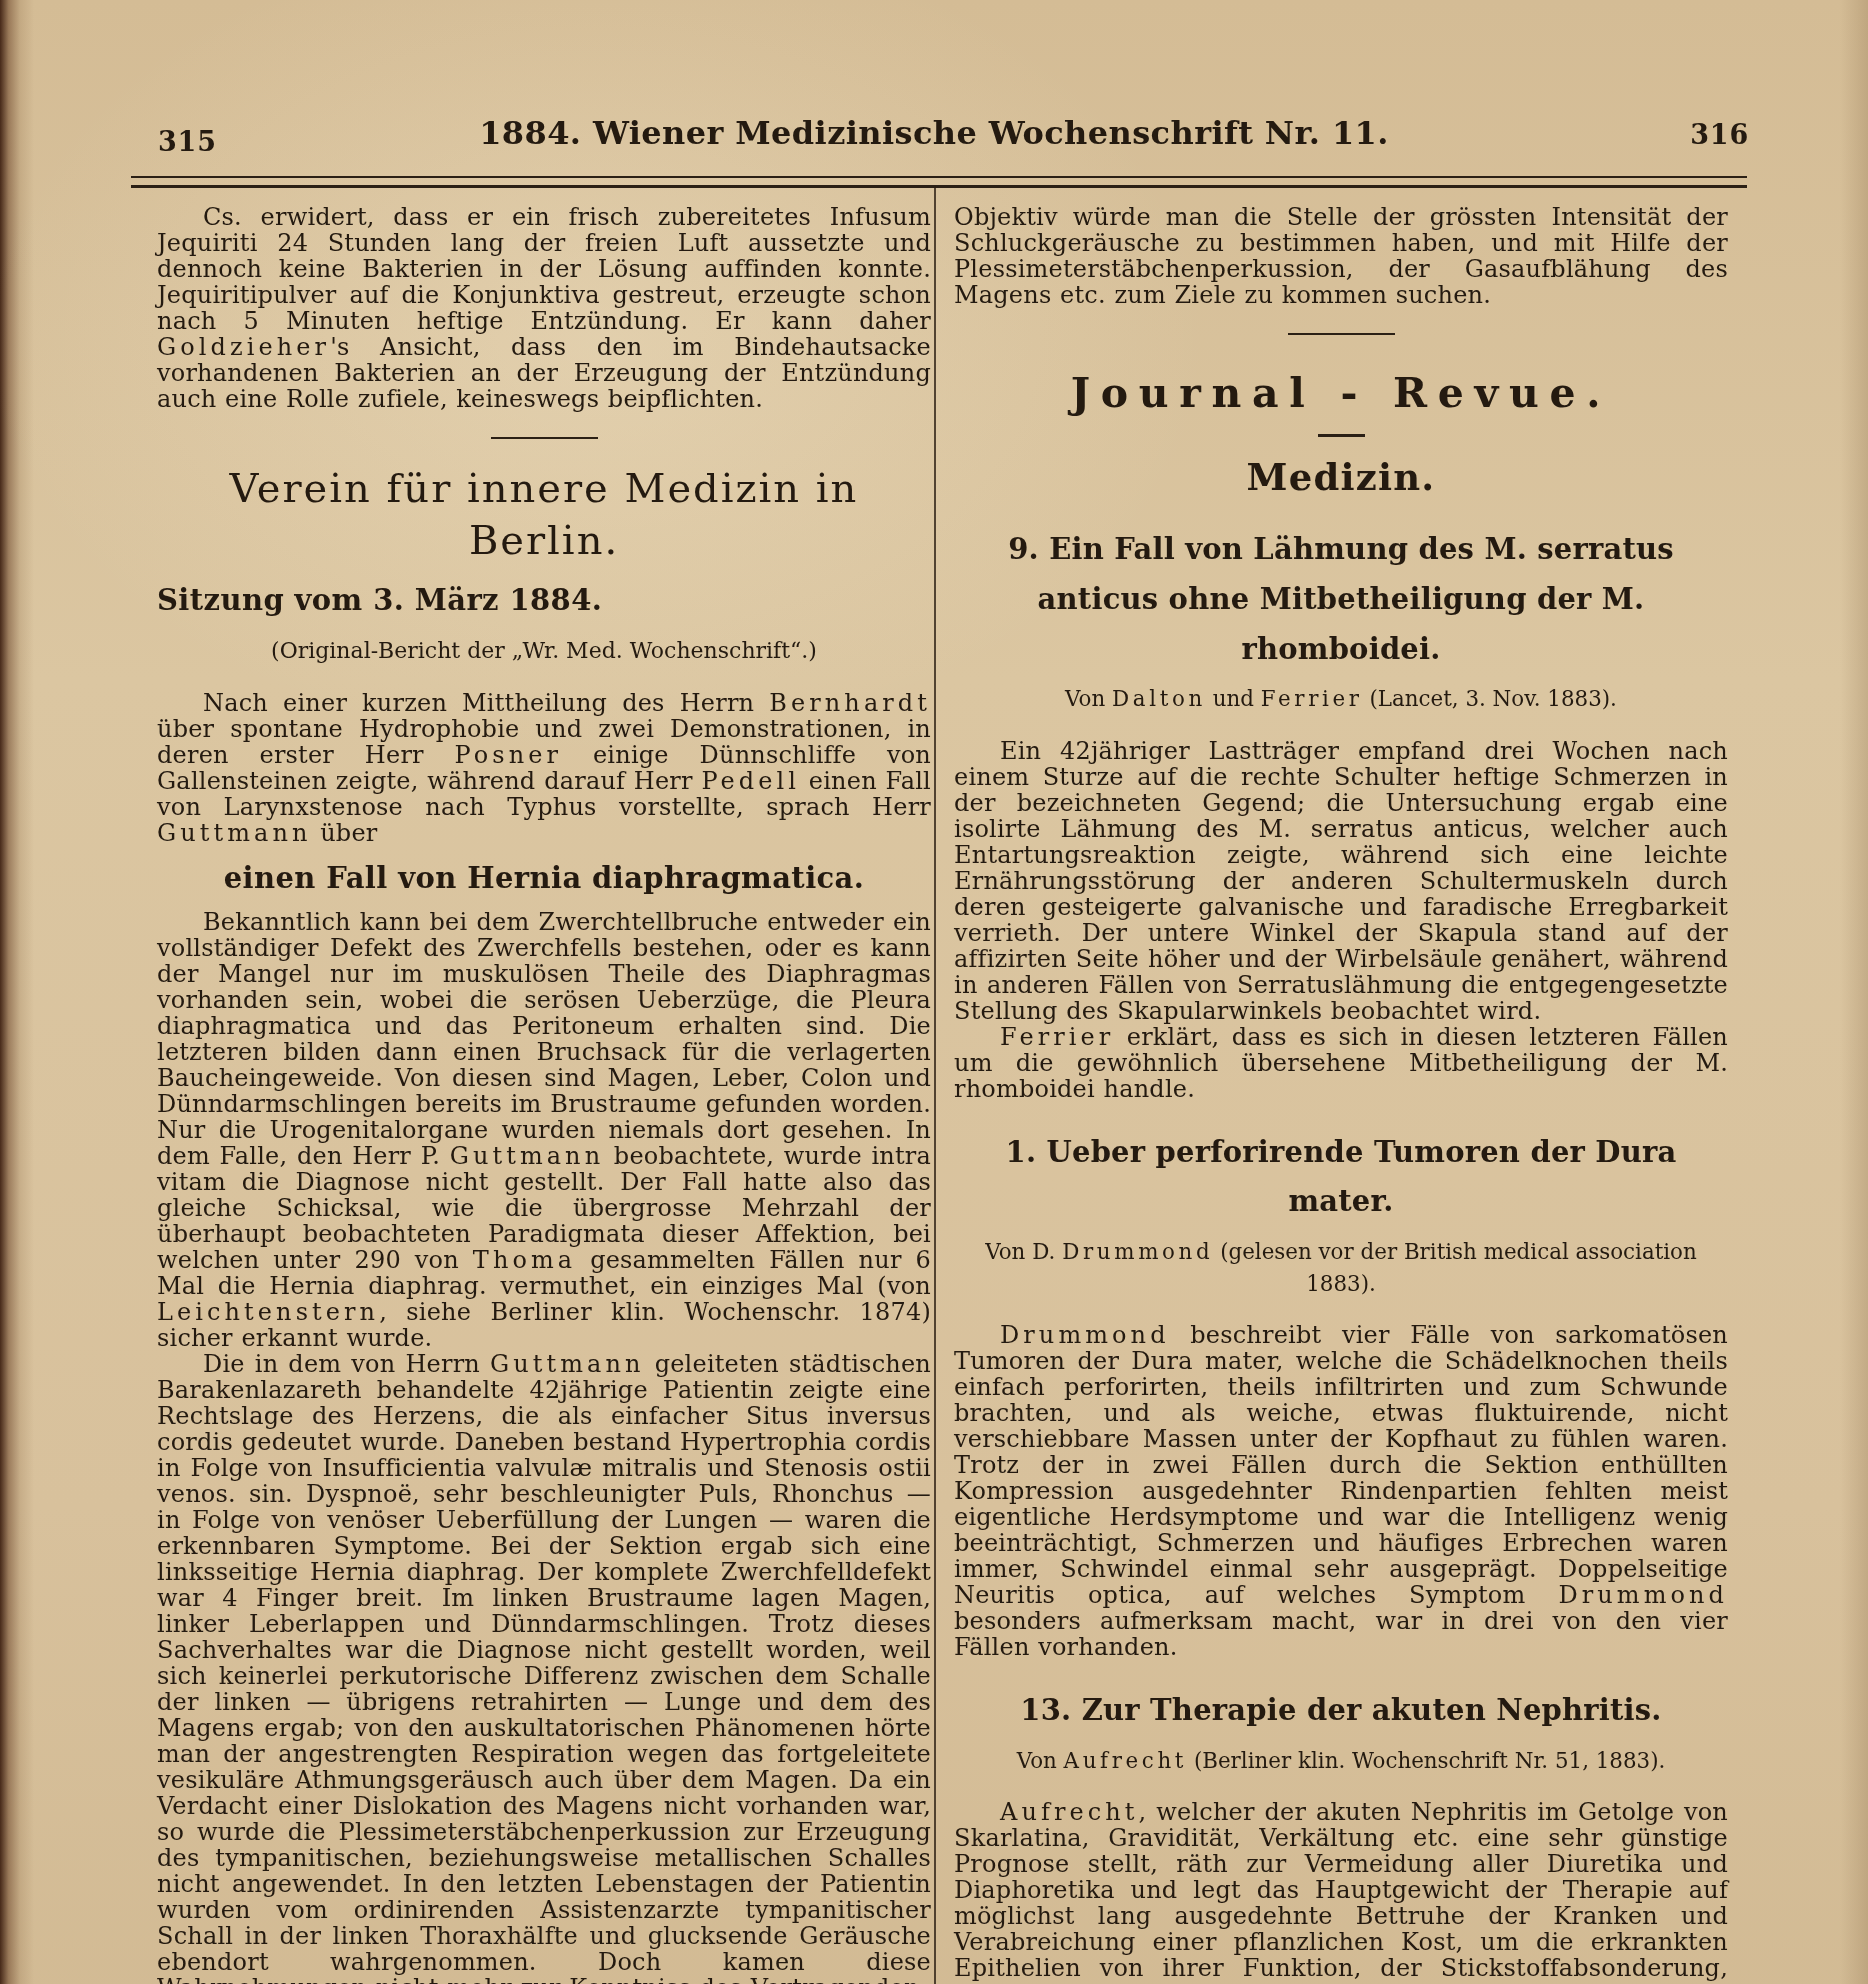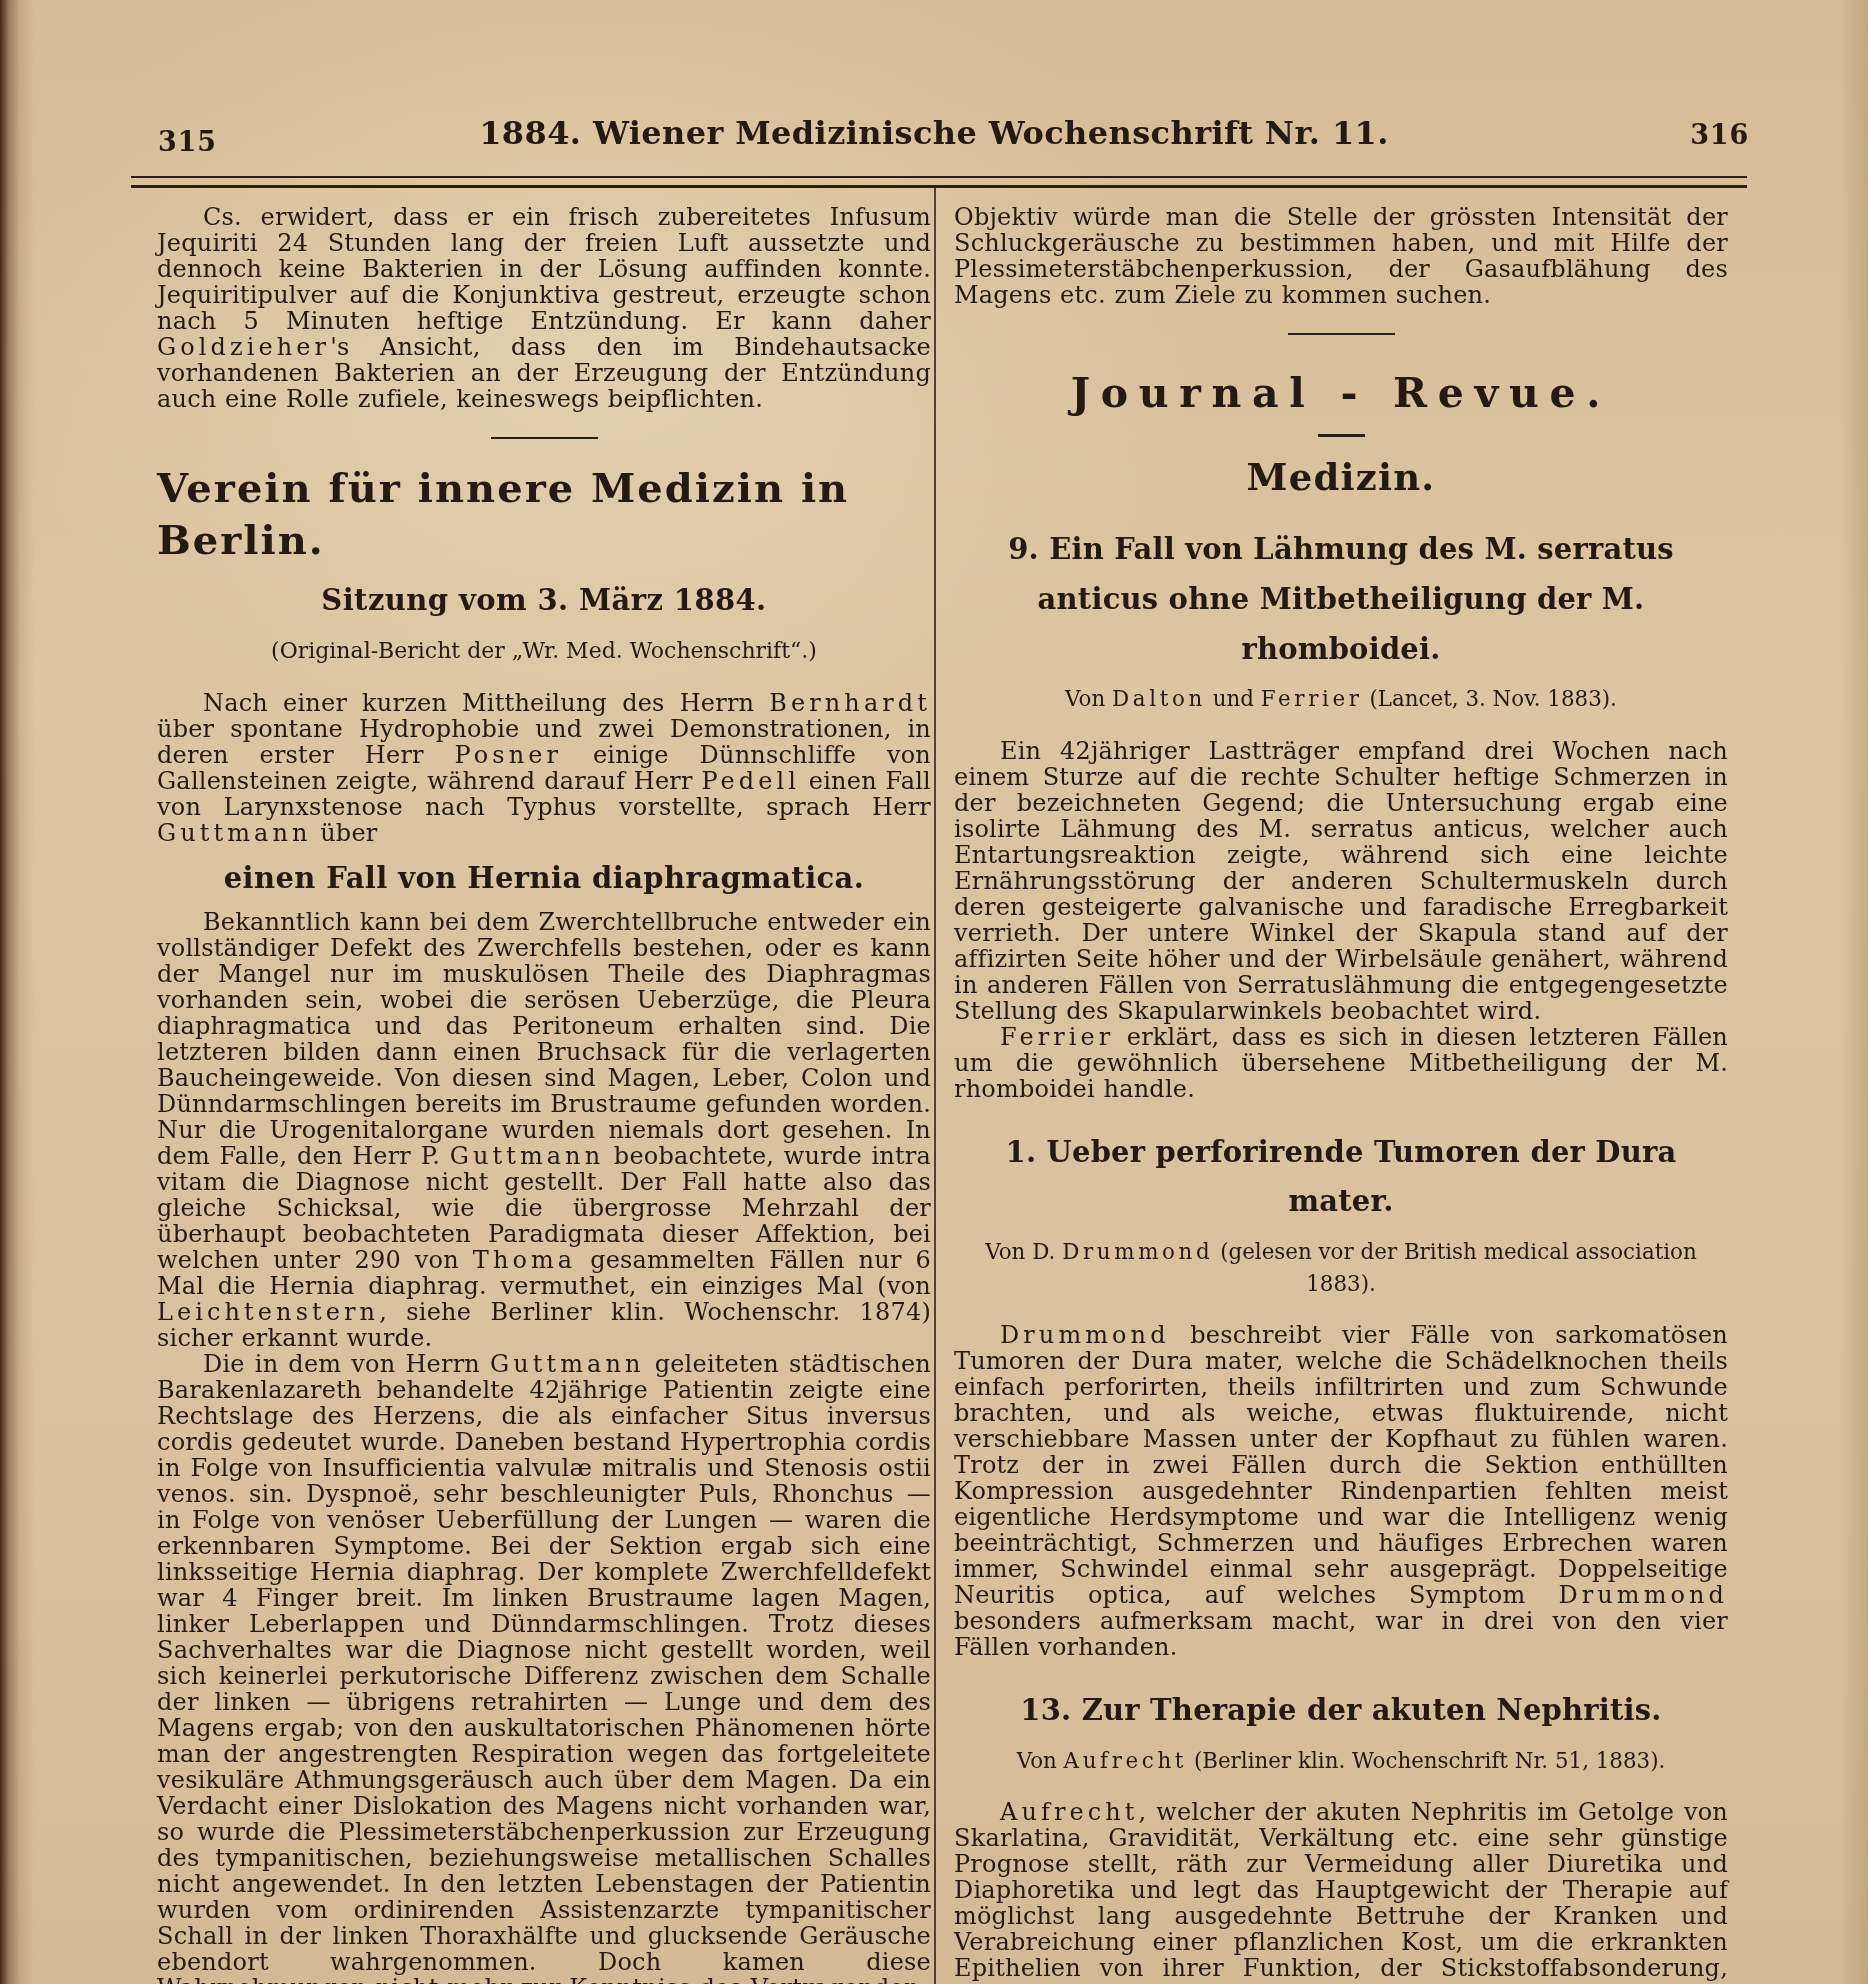--- a/index.html
+++ b/index.html
@@ -28,22 +28,22 @@
   #col-right{left:954px;}
 
   .blk-p{margin:0;font-size:24px;line-height:26px;text-align:justify;
     text-indent:46px;letter-spacing:0.2px;word-spacing:0.8px;}
   .blk-p.noindent{text-indent:0;}
   .sp{letter-spacing:0.17em;}
 
   .rule-small{width:107px;height:0;border-top:2.4px solid #2b2015;margin:25.4px auto 23px;}
   .rule-thick{width:47px;height:0;border-top:3.6px solid #2b2015;margin:16.7px auto 18px;}
 
-  .blk-h1{font-size:40px;font-weight:bold;line-height:1.3;letter-spacing:2px;margin:0 0 16.7px;}
-  .blk-subtitle{font-size:29px;font-weight:bold;text-align:center;margin:0 0 20.6px;letter-spacing:0.4px;}
+  .blk-h1{font-size:40px;font-weight:normal;text-align:center;line-height:1.3;letter-spacing:2px;margin:0 0 16.7px;}
+  .blk-subtitle{font-size:29px;font-weight:bold;margin:0 0 20.6px;letter-spacing:0.4px;}
   .blk-byline{font-size:22px;text-align:center;margin:0 0 27px;}
   .blk-h2{font-size:29px;font-weight:bold;text-align:center;margin:15px 0 14.3px;letter-spacing:0.4px;}
   .blk-journal{font-size:41px;font-weight:bold;text-align:center;letter-spacing:0.26em;margin:34px 0 0;}
   .blk-section{font-size:37px;font-weight:bold;text-align:center;letter-spacing:1.2px;margin:0 0 10px;}
   .blk-item{font-size:29px;font-weight:bold;text-align:center;line-height:1.72;margin:26px 0 8.7px;letter-spacing:0.2px;}
   .blk-iby{font-size:21.4px;text-align:center;line-height:1.5;margin:0 0 22px;}
 </style>
 </head>
 <body>
 

